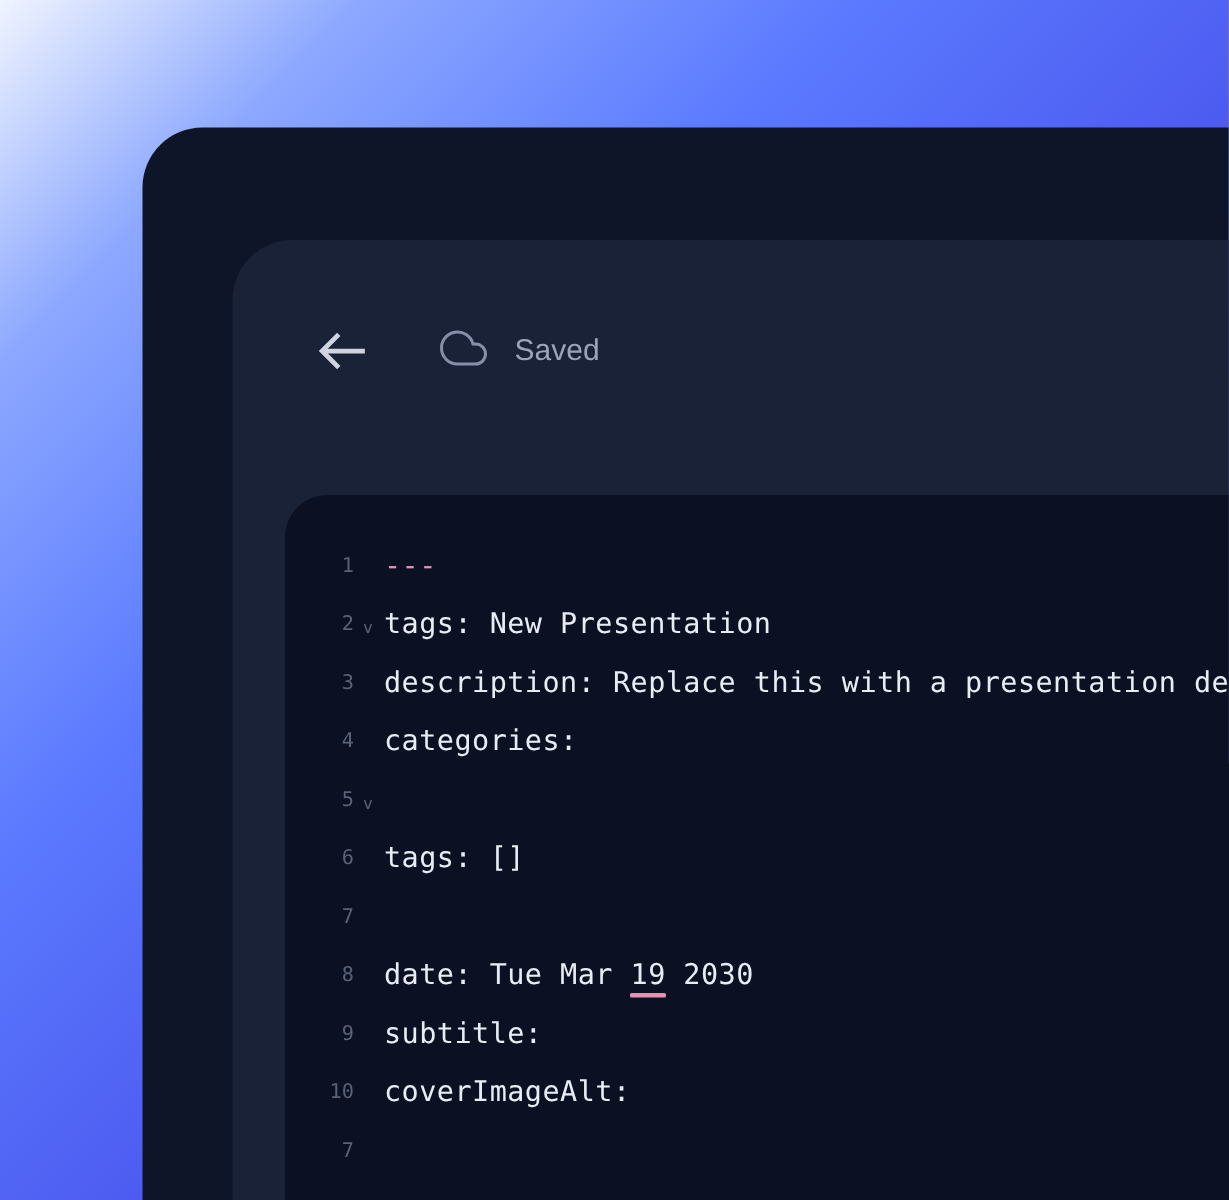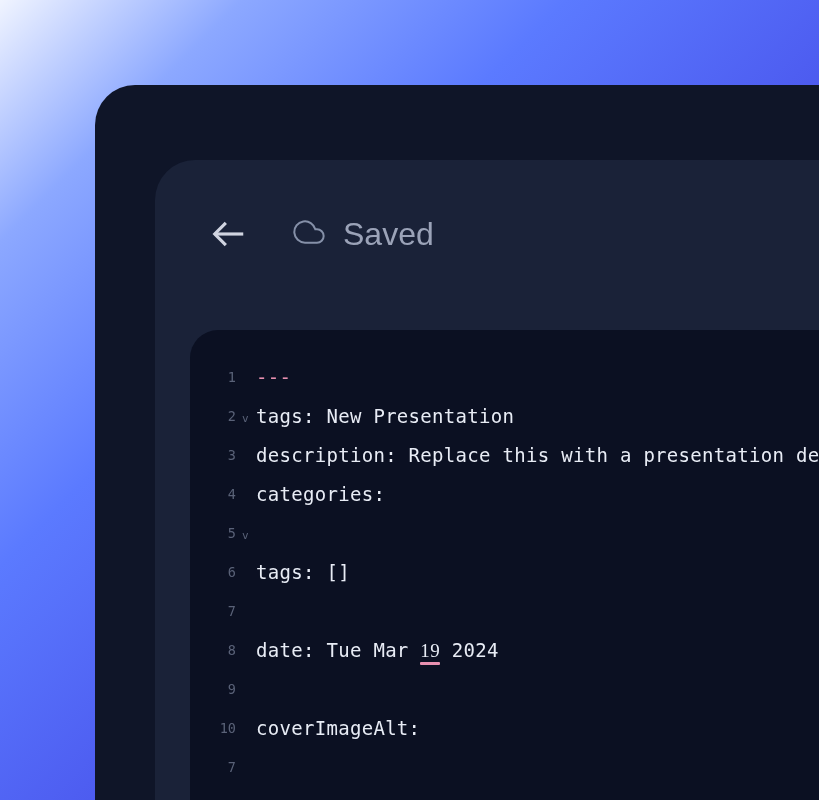--- a/index.html
+++ b/index.html
@@ -68,21 +68,21 @@
     
     .cloud-icon svg {
       width: 32px;
       height: 32px;
       stroke: #8590a8;
       stroke-width: 1.5;
       fill: none;
     }
     
     .save-text {
-      font-size: 32px;
+      font-size: 20px;
       color: #9ba3b8;
     }
     
     .editor-panel {
       position: absolute;
       top: 170px;
       left: 35px;
       right: -50px;
       bottom: -50px;
       background: #0b1022;
@@ -124,21 +124,20 @@
       white-space: pre;
       letter-spacing: 0.3px;
     }
     
     .code-content .dashes {
       color: #e890b0;
     }
     
     .underline-marker {
       position: relative;
-      font-family: Liberation Serif, serif;
     }
     
     .underline-marker::after {
       content: "";
       position: absolute;
       left: 0;
       right: 0;
       bottom: -4px;
       height: 3px;
       background: #e890b0;
@@ -199,25 +198,26 @@
         <span class="fold-marker"></span>
         <span class="code-content">tags: []</span>
       </div>
       <div class="code-line">
         <span class="gutter">7</span>
         <span class="fold-marker"></span>
       </div>
       <div class="code-line">
         <span class="gutter">8</span>
         <span class="fold-marker"></span>
-        <span class="code-content"><span>date: Tue Mar </span><span class="underline-marker">19</span><span> 2024</span></span>
+        <span class="code-content"><span>date: Tue Mar </span><span class="underline-marker">19</span><span> 2030</span></span>
       </div>
       <div class="code-line">
         <span class="gutter">9</span>
         <span class="fold-marker"></span>
+        <span class="code-content">subtitle:</span>
       </div>
       <div class="code-line">
         <span class="gutter">10</span>
         <span class="fold-marker"></span>
         <span class="code-content">coverImageAlt:</span>
       </div>
       <div class="code-line">
         <span class="gutter">7</span>
         <span class="fold-marker"></span>
       </div>

